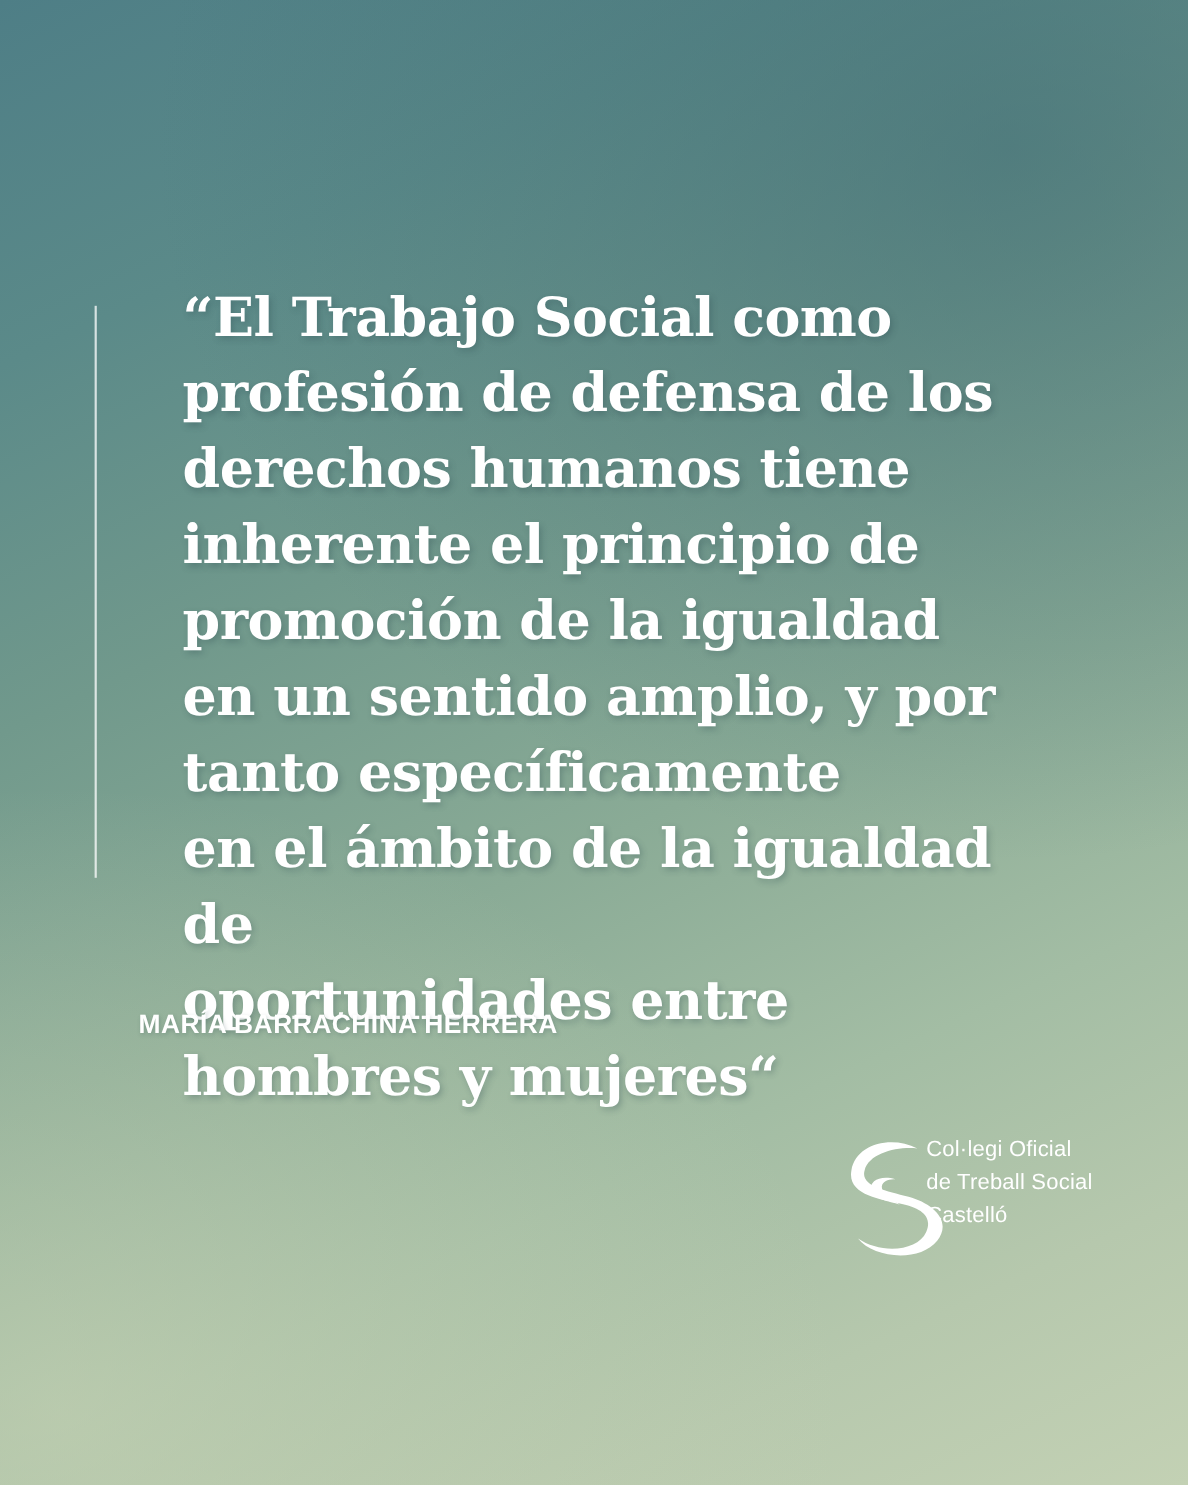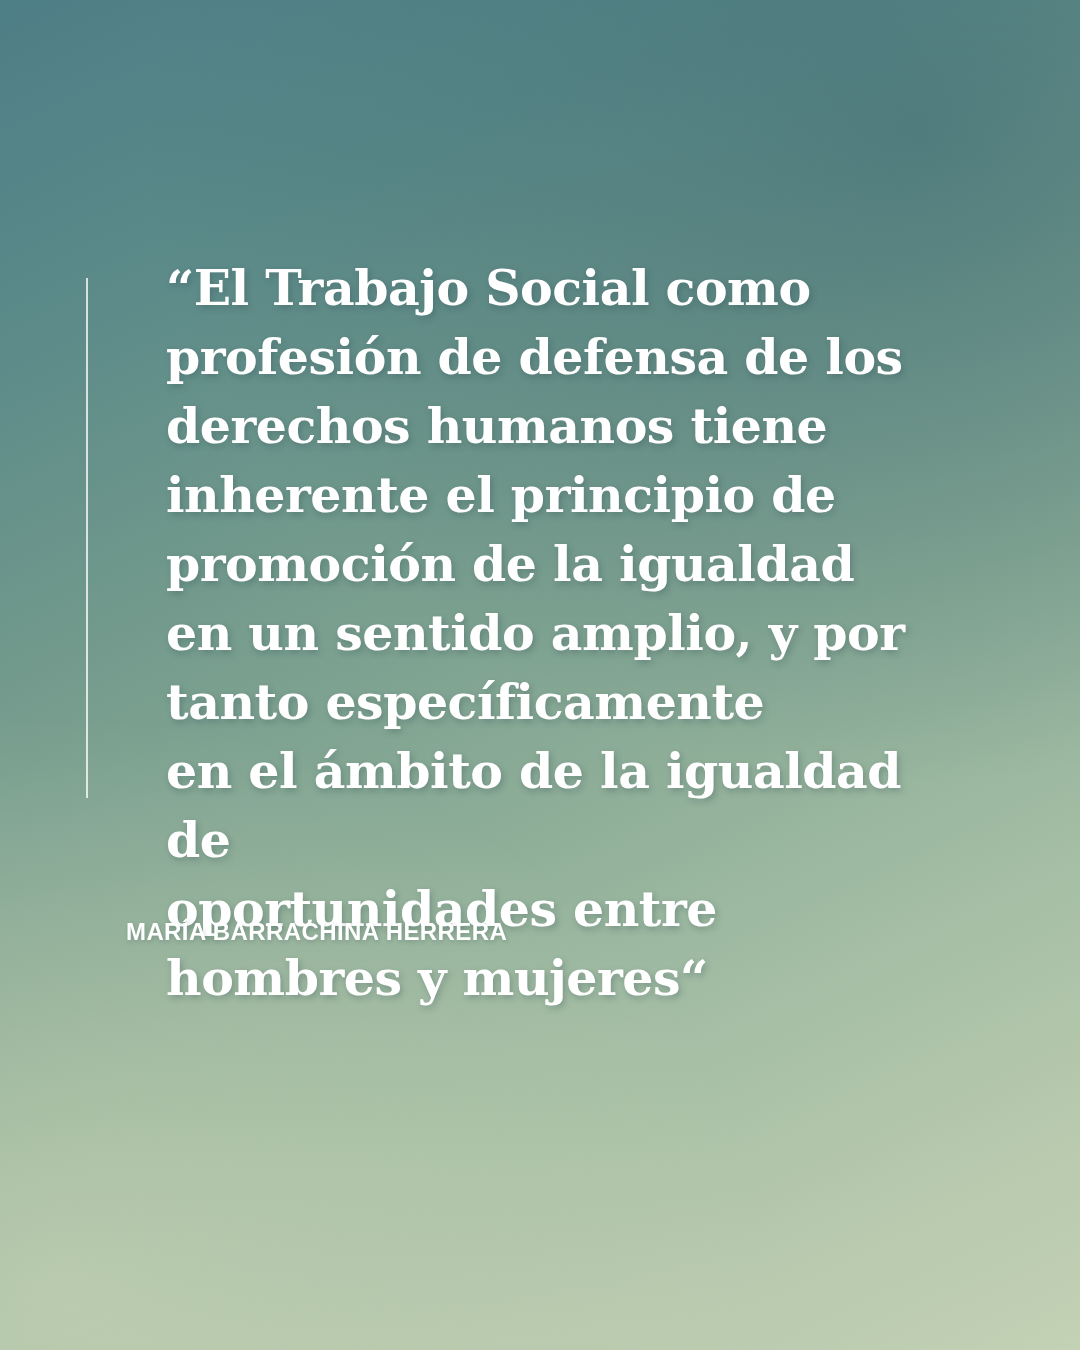--- a/index.html
+++ b/index.html
@@ -140,15 +140,26 @@
 promoción de la igualdad
 en un sentido amplio, y por
 tanto específicamente
 en el ámbito de la igualdad de
 oportunidades entre
 hombres y mujeres“</blockquote>
 
     <div class="author">MARÍA BARRACHINA HERRERA</div>
 
 
+    <div class="logo">
+      <div class="logo-mark">
+        <svg viewBox="0 0 110 115" width="110" height="115" aria-hidden="true">
+          <path d="M78 16 C54 4, 22 12, 18 36 C14 58, 44 62, 62 66 C82 70, 92 78, 86 92 C78 110, 44 112, 24 98 C38 116, 80 120, 96 100 C110 82, 92 66, 70 60 C48 54, 26 50, 30 36 C34 20, 60 14, 78 16 Z" fill="#ffffff"></path>
+          <path d="M58 44 C44 40, 34 46, 36 54 C38 62, 52 64, 62 67 C50 60, 44 54, 46 49 C48 45, 53 44, 58 44 Z" fill="#ffffff"></path>
+        </svg>
+      </div>
+      <div class="logo-text">Col·legi Oficial
+de Treball Social
+Castelló</div>
+    </div>
 
   </div>
 </div>
 
 </body></html>

